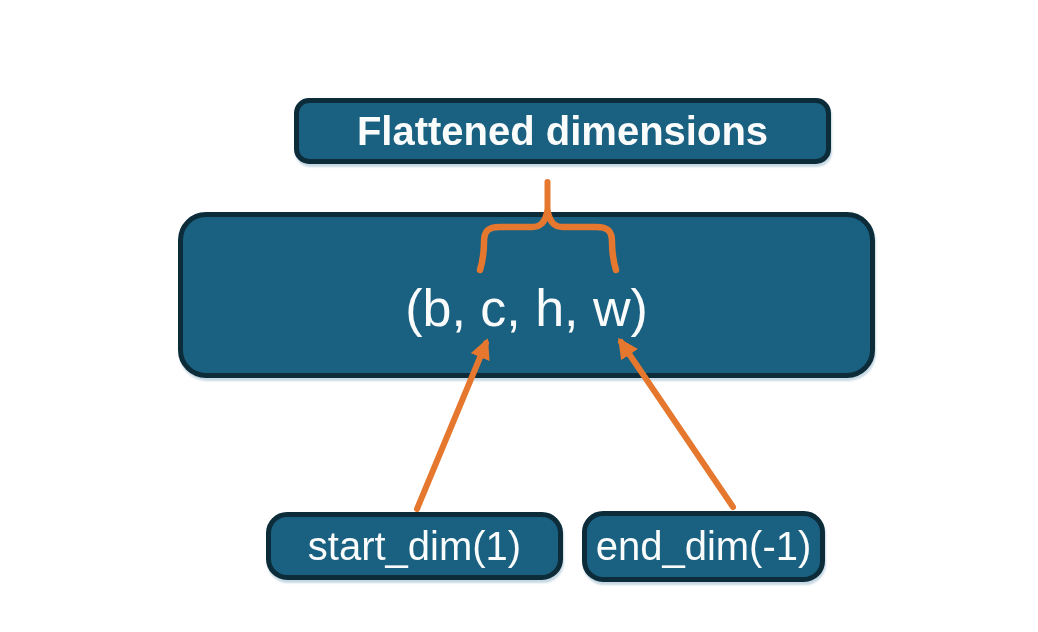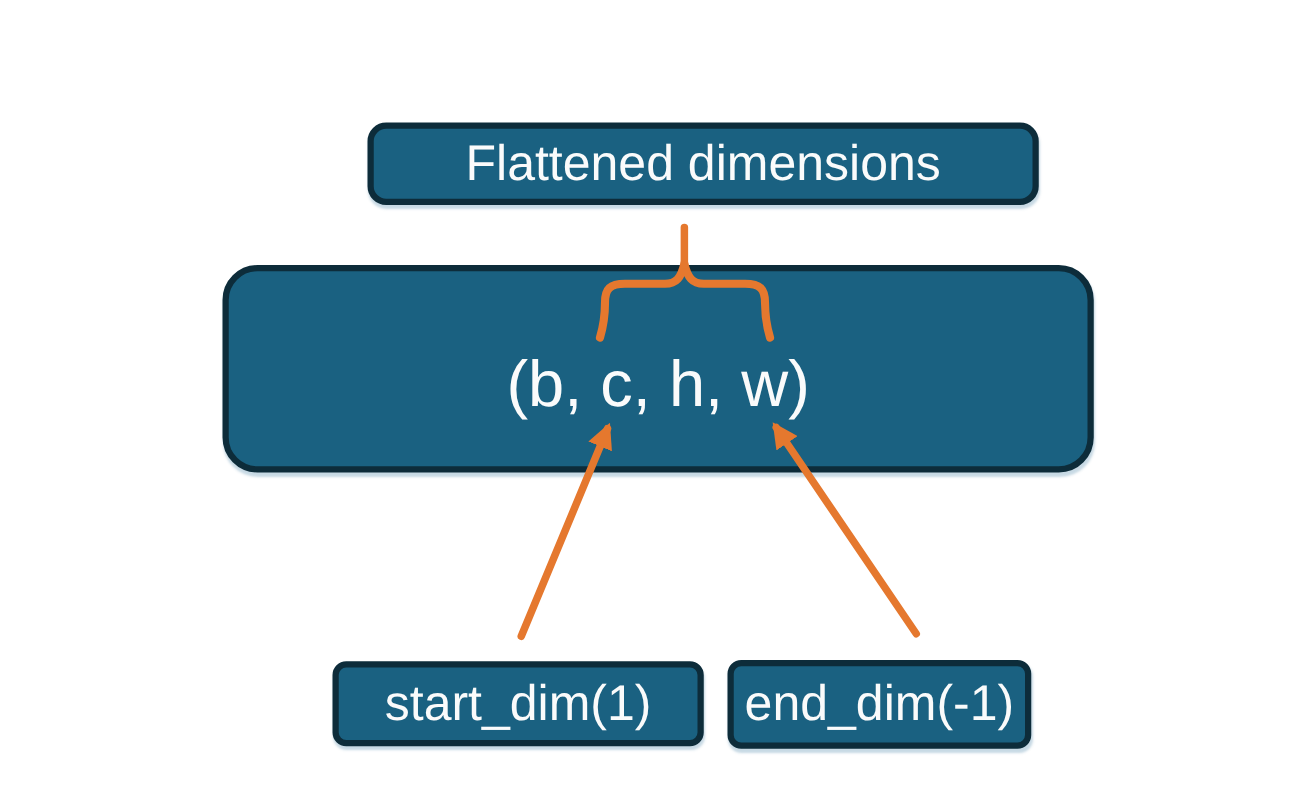--- a/index.html
+++ b/index.html
@@ -31,34 +31,34 @@
     justify-content: center;
     text-align: center;
     box-shadow: 1px 3px 2px rgba(70, 130, 165, 0.30);
   }
 
   .top-box {
     left: 294px; top: 98px;
     width: 537px; height: 66px;
     border-radius: 15px;
     font-size: 40px;
+    font-weight: bold;
   }
 
   .big-box {
     left: 178px; top: 212px;
     width: 697px; height: 166px;
     border-radius: 28px;
     font-size: 52px;
     padding-top: 26px;
   }
 
   .small-box {
-    border-radius: 11px;
+    border-radius: 21px;
     font-size: 40px;
-    margin-top: 17px;
   }
   .small-box.left  { left: 266px; top: 512px; width: 297px; height: 68px; }
   .small-box.right { left: 582px; top: 511px; width: 243px; height: 71px; }
 
   .overlay {
     position: absolute;
     left: 0; top: 0;
     width: 1038px; height: 632px;
     pointer-events: none;
   }

